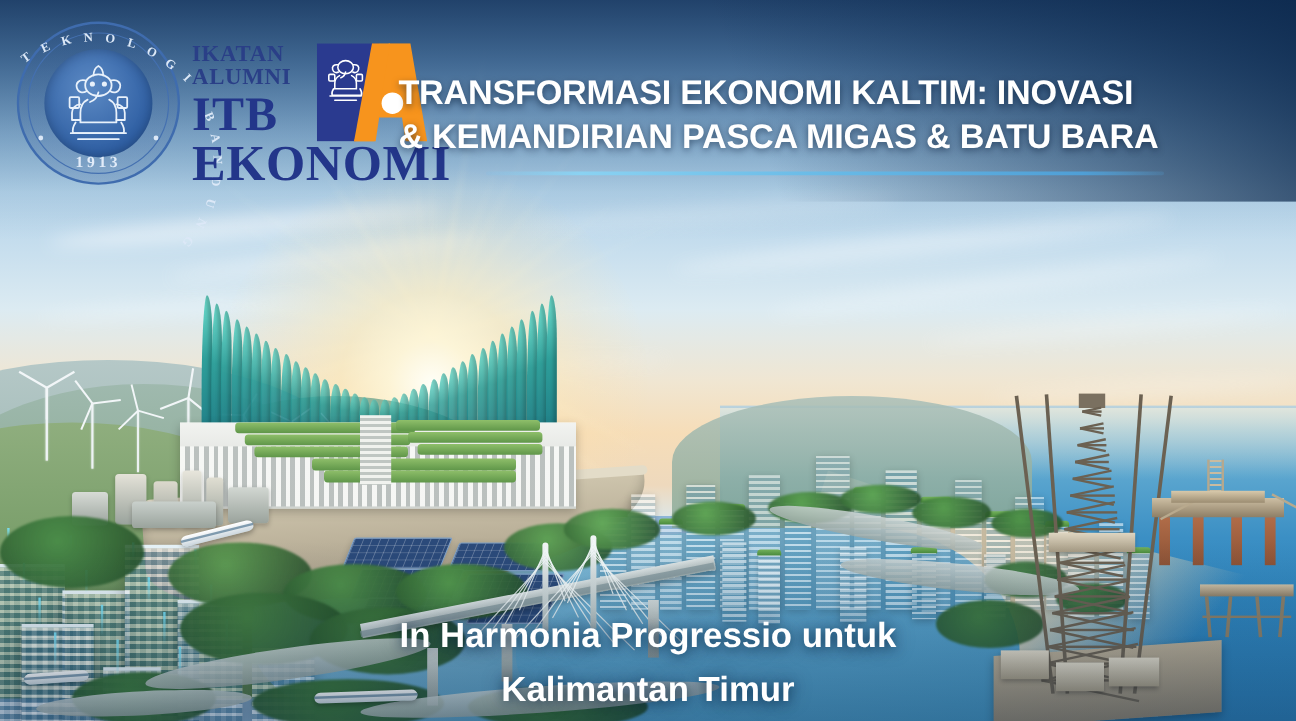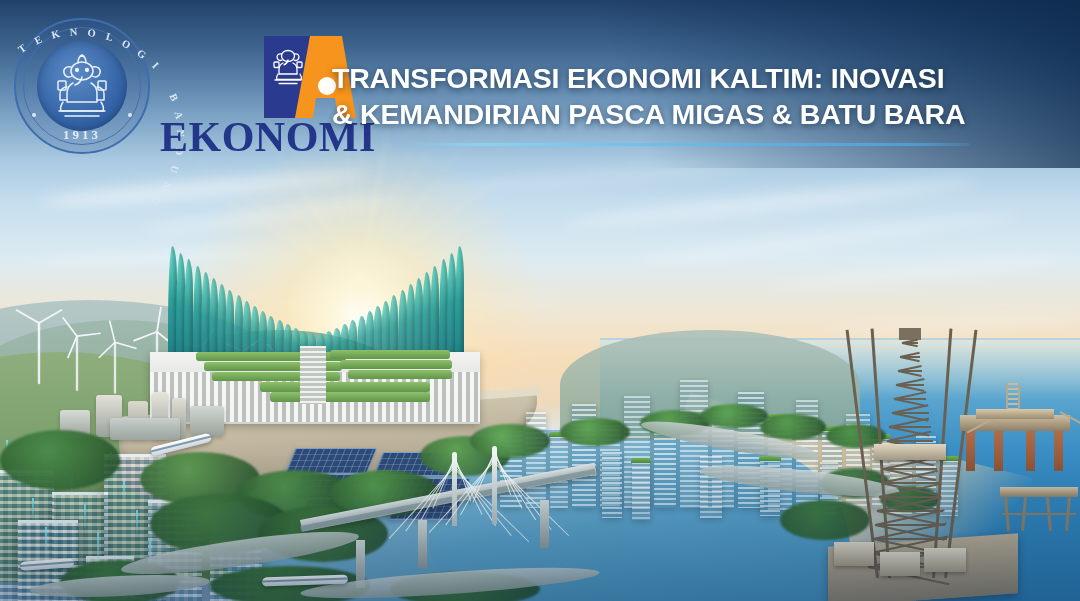--- a/index.html
+++ b/index.html
@@ -736,20 +736,25 @@
           <rect x="7" y="28" width="8" height="9" rx="1"></rect>
           <rect x="47" y="28" width="8" height="9" rx="1"></rect>
           <path d="M12 49c-2 3-3 6-2 9h42c1-3 0-6-2-9"></path>
           <path d="M8 58h46"></path>
           <path d="M14 63h34"></path>
         </g>
       </svg>
     </div>
 
     <div class="ia-logo">
+      <div class="ia-words">
+        <div class="ia-small">IKATAN</div>
+        <div class="ia-small">ALUMNI</div>
+        <div class="ia-itb">ITB</div>
+      </div>
       <div class="ia-kaltim">EKONOMI</div>
       <div class="mono">
         <div class="mono-i"></div>
         <svg class="mono-a" viewBox="0 0 62 82">
           <path d="M30 0 H48 L62 82 H44 L41 62 H22 L19 82 H1 Z" fill="#f7941d"></path>
           <path d="M27 32 L35 32 L38 48 H24 Z" fill="#ffffff" opacity="0"></path>
           <path d="M31 0 L18 82 L1 82 L16 0 Z" fill="#f7941d"></path>
           <circle cx="33" cy="50" r="9" fill="#ffffff"></circle>
         </svg>
         <svg class="mono-ganesha" viewBox="0 0 34 40">
@@ -769,14 +774,16 @@
       </div>
     </div>
 
     <div class="title-block">
       <div class="title">TRANSFORMASI EKONOMI KALTIM: INOVASI
 &amp; KEMANDIRIAN PASCA MIGAS &amp; BATU BARA</div>
       <div class="divider"></div>
     </div>
   </div>
 
+  <div class="tagline">In Harmonia Progressio untuk
+Kalimantan Timur</div>
 
 </div>
 
 </body></html>

